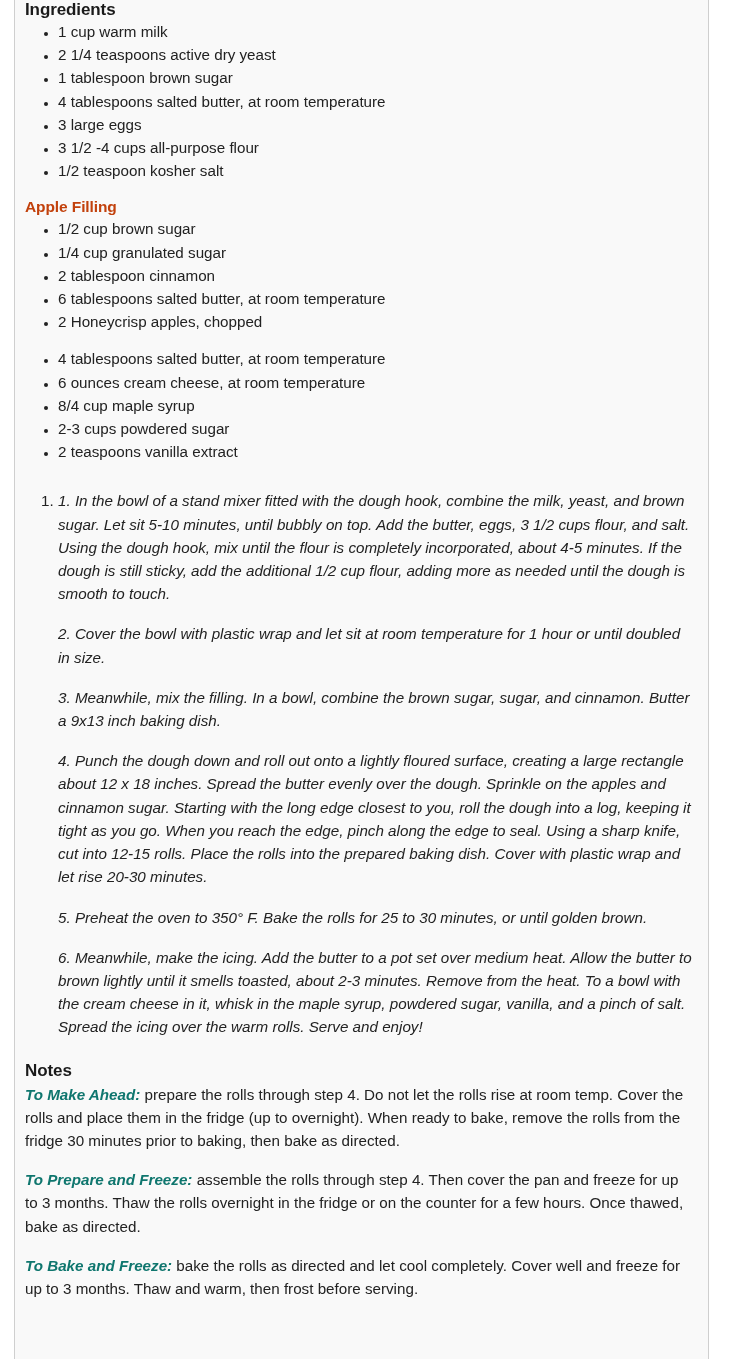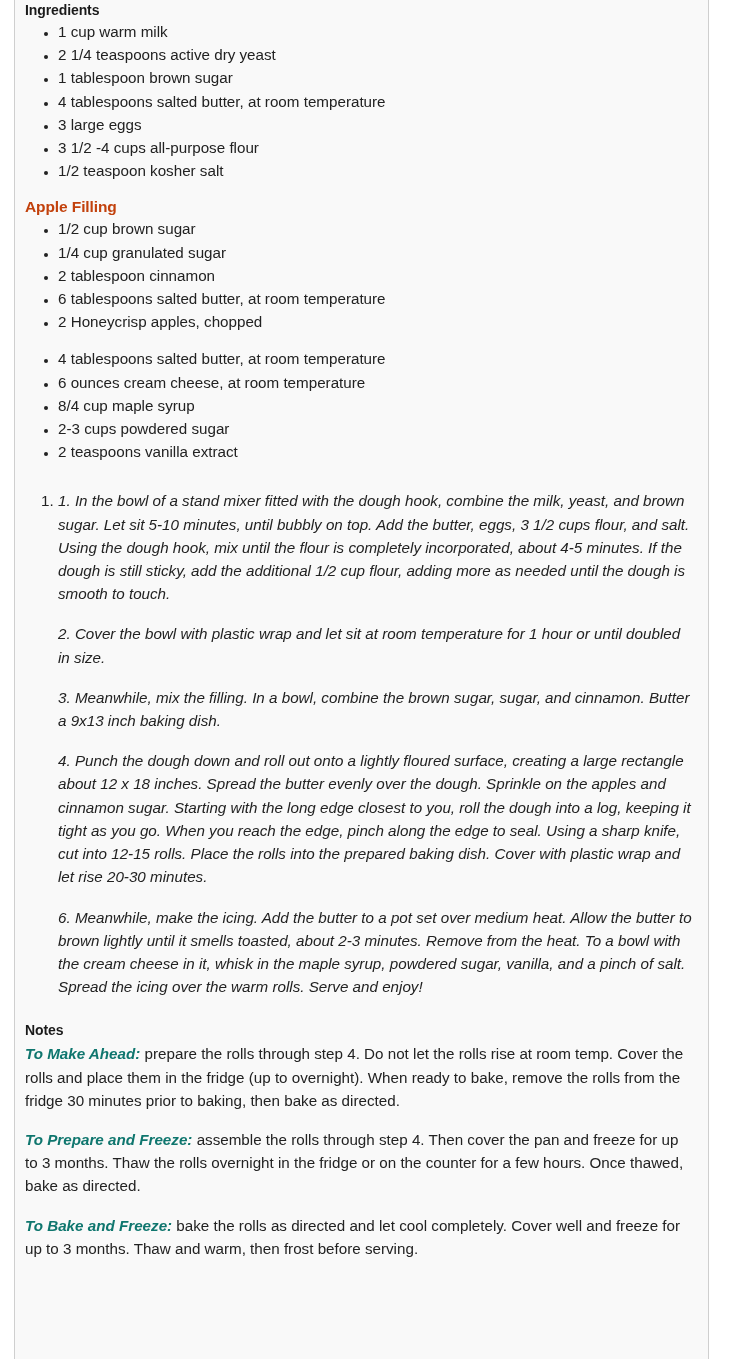--- a/index.html
+++ b/index.html
@@ -25,21 +25,21 @@
     border-right: 1px solid #cfcfcf;
     box-sizing: border-box;
     overflow: hidden;
   }
 
   .inner {
     padding: 0 14px 0 10px;
   }
 
   h2.section-title {
-    font-size: 14px;
+    font-size: 17px;
     font-weight: bold;
     color: #1a1a1a;
     margin: 0;
     padding: 0;
     line-height: 20px;
     letter-spacing: -0.1px;
   }
 
   h3.sub-title {
     font-size: 15.5px;
@@ -147,20 +147,21 @@
     <div style="height:24px"></div>
 
     <div>
       <div class="title-gap"></div>
       <ol class="instr-list">
         <li>
           <p>1. In the bowl of a stand mixer fitted with the dough hook, combine the milk, yeast, and brown sugar. Let sit 5-10 minutes, until bubbly on top. Add the butter, eggs, 3 1/2 cups flour, and salt. Using the dough hook, mix until the flour is completely incorporated, about 4-5 minutes. If the dough is still sticky, add the additional 1/2 cup flour, adding more as needed until the dough is smooth to touch.</p>
           <p>2. Cover the bowl with plastic wrap and let sit at room temperature for 1 hour or until doubled in size.</p>
           <p>3. Meanwhile, mix the filling. In a bowl, combine the brown sugar, sugar, and cinnamon. Butter a 9x13 inch baking dish.</p>
           <p>4. Punch the dough down and roll out onto a lightly floured surface, creating a large rectangle about 12 x 18 inches. Spread the butter evenly over the dough. Sprinkle on the apples and cinnamon sugar. Starting with the long edge closest to you, roll the dough into a log, keeping it tight as you go. When you reach the edge, pinch along the edge to seal. Using a sharp knife, cut into 12-15 rolls. Place the rolls into the prepared baking dish. Cover with plastic wrap and let rise 20-30 minutes.</p>
+          <p>5. Preheat the oven to 350° F. Bake the rolls for 25 to 30 minutes, or until golden brown.</p>
           <p>6. Meanwhile, make the icing. Add the butter to a pot set over medium heat. Allow the butter to brown lightly until it smells toasted, about 2-3 minutes. Remove from the heat. To a bowl with the cream cheese in it, whisk in the maple syrup, powdered sugar, vanilla, and a pinch of salt. Spread the icing over the warm rolls. Serve and enjoy!</p>
         </li>
       </ol>
     </div>
 
     <div style="height:22px"></div>
 
     <div>
       <h2 class="section-title">Notes</h2>
       <div class="title-gap"></div>

